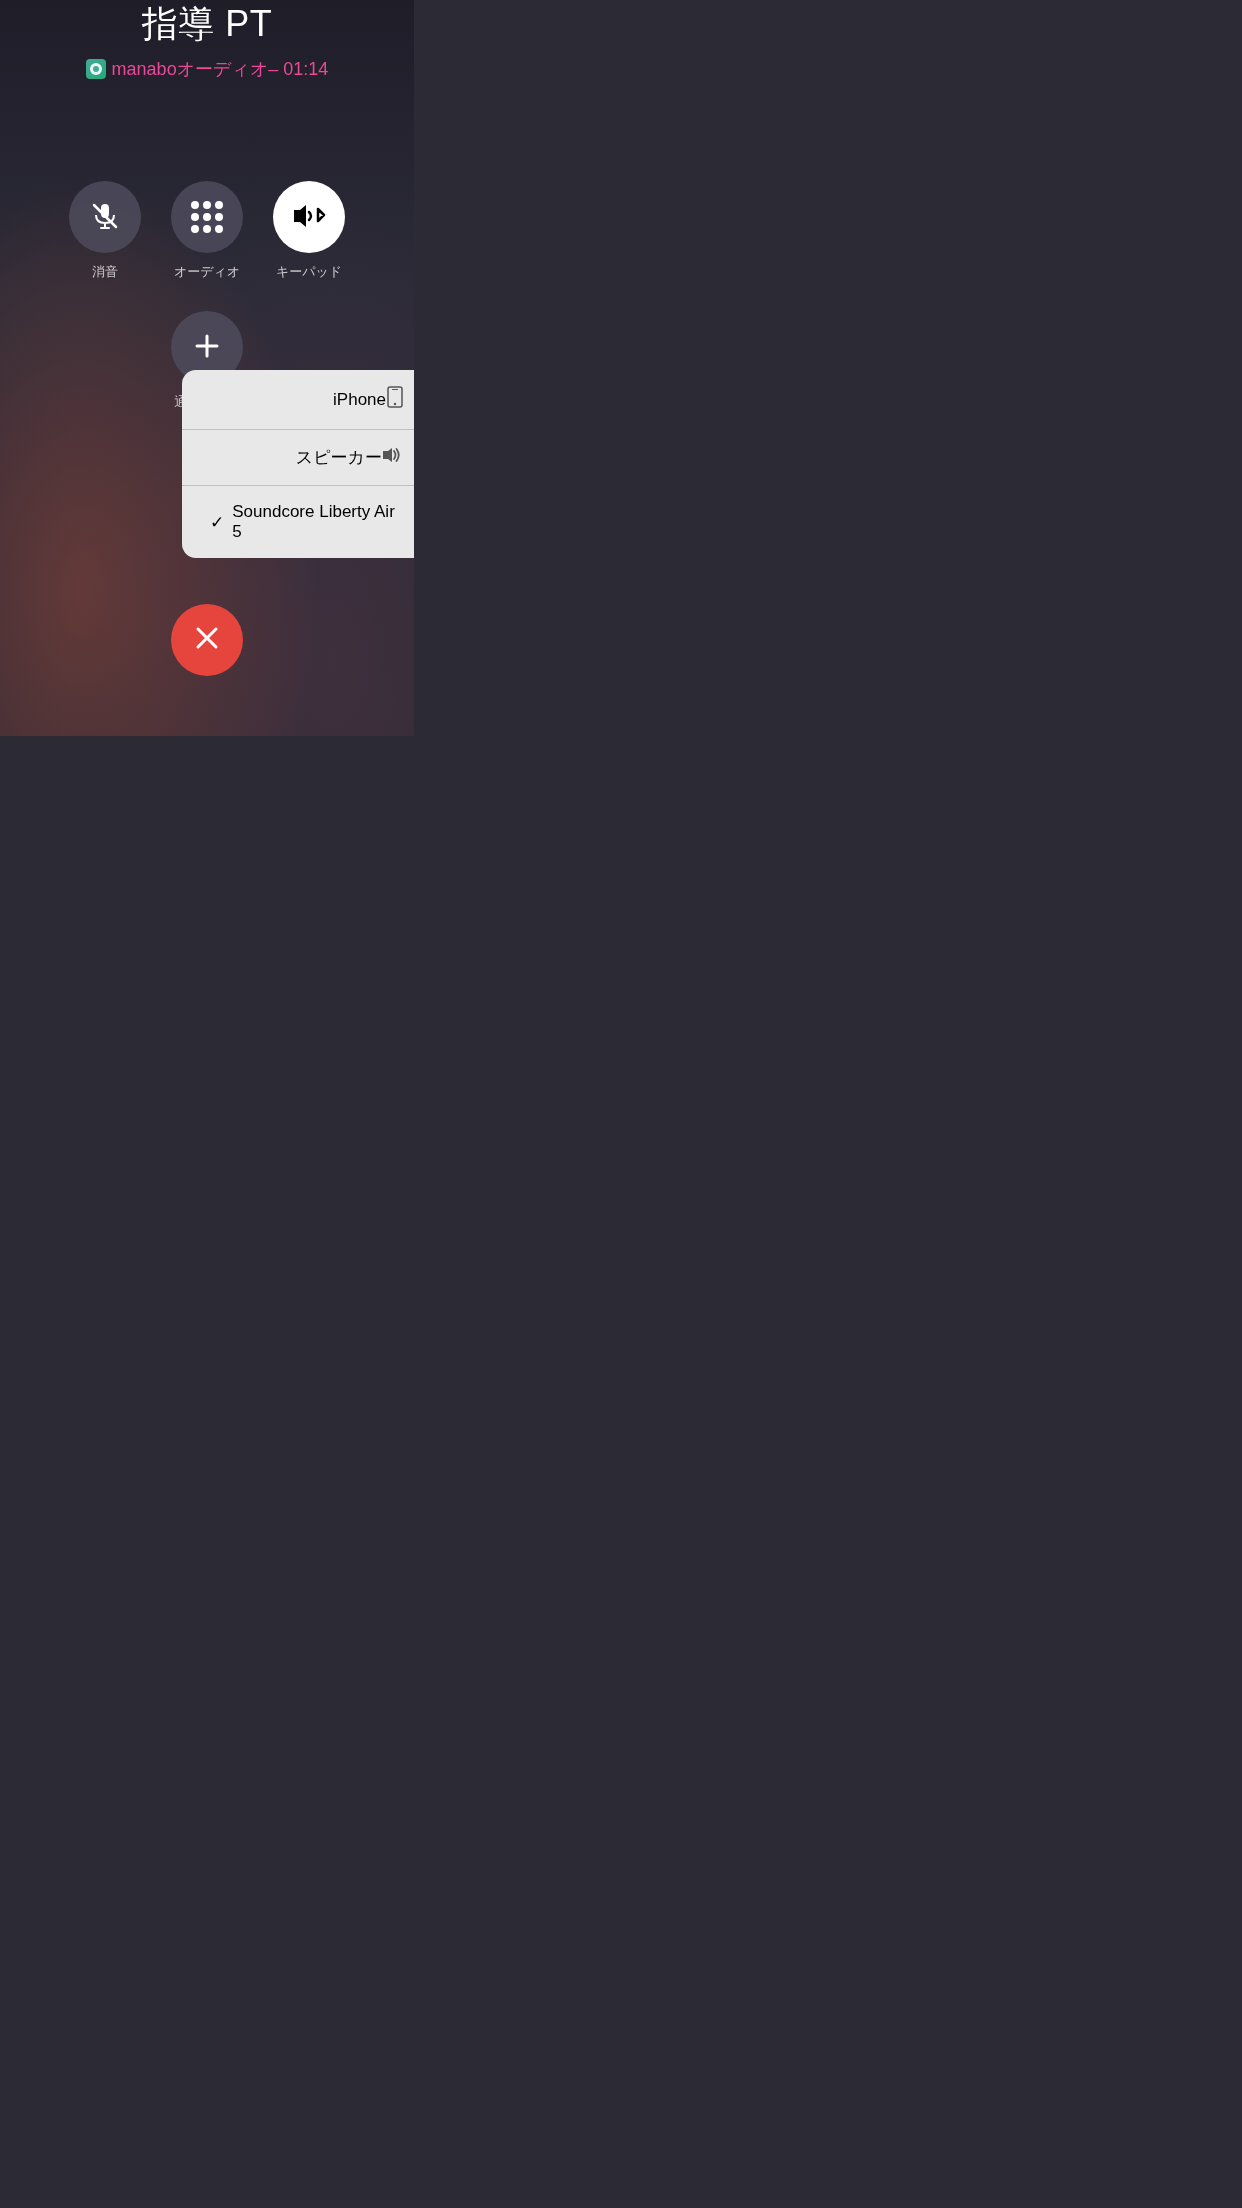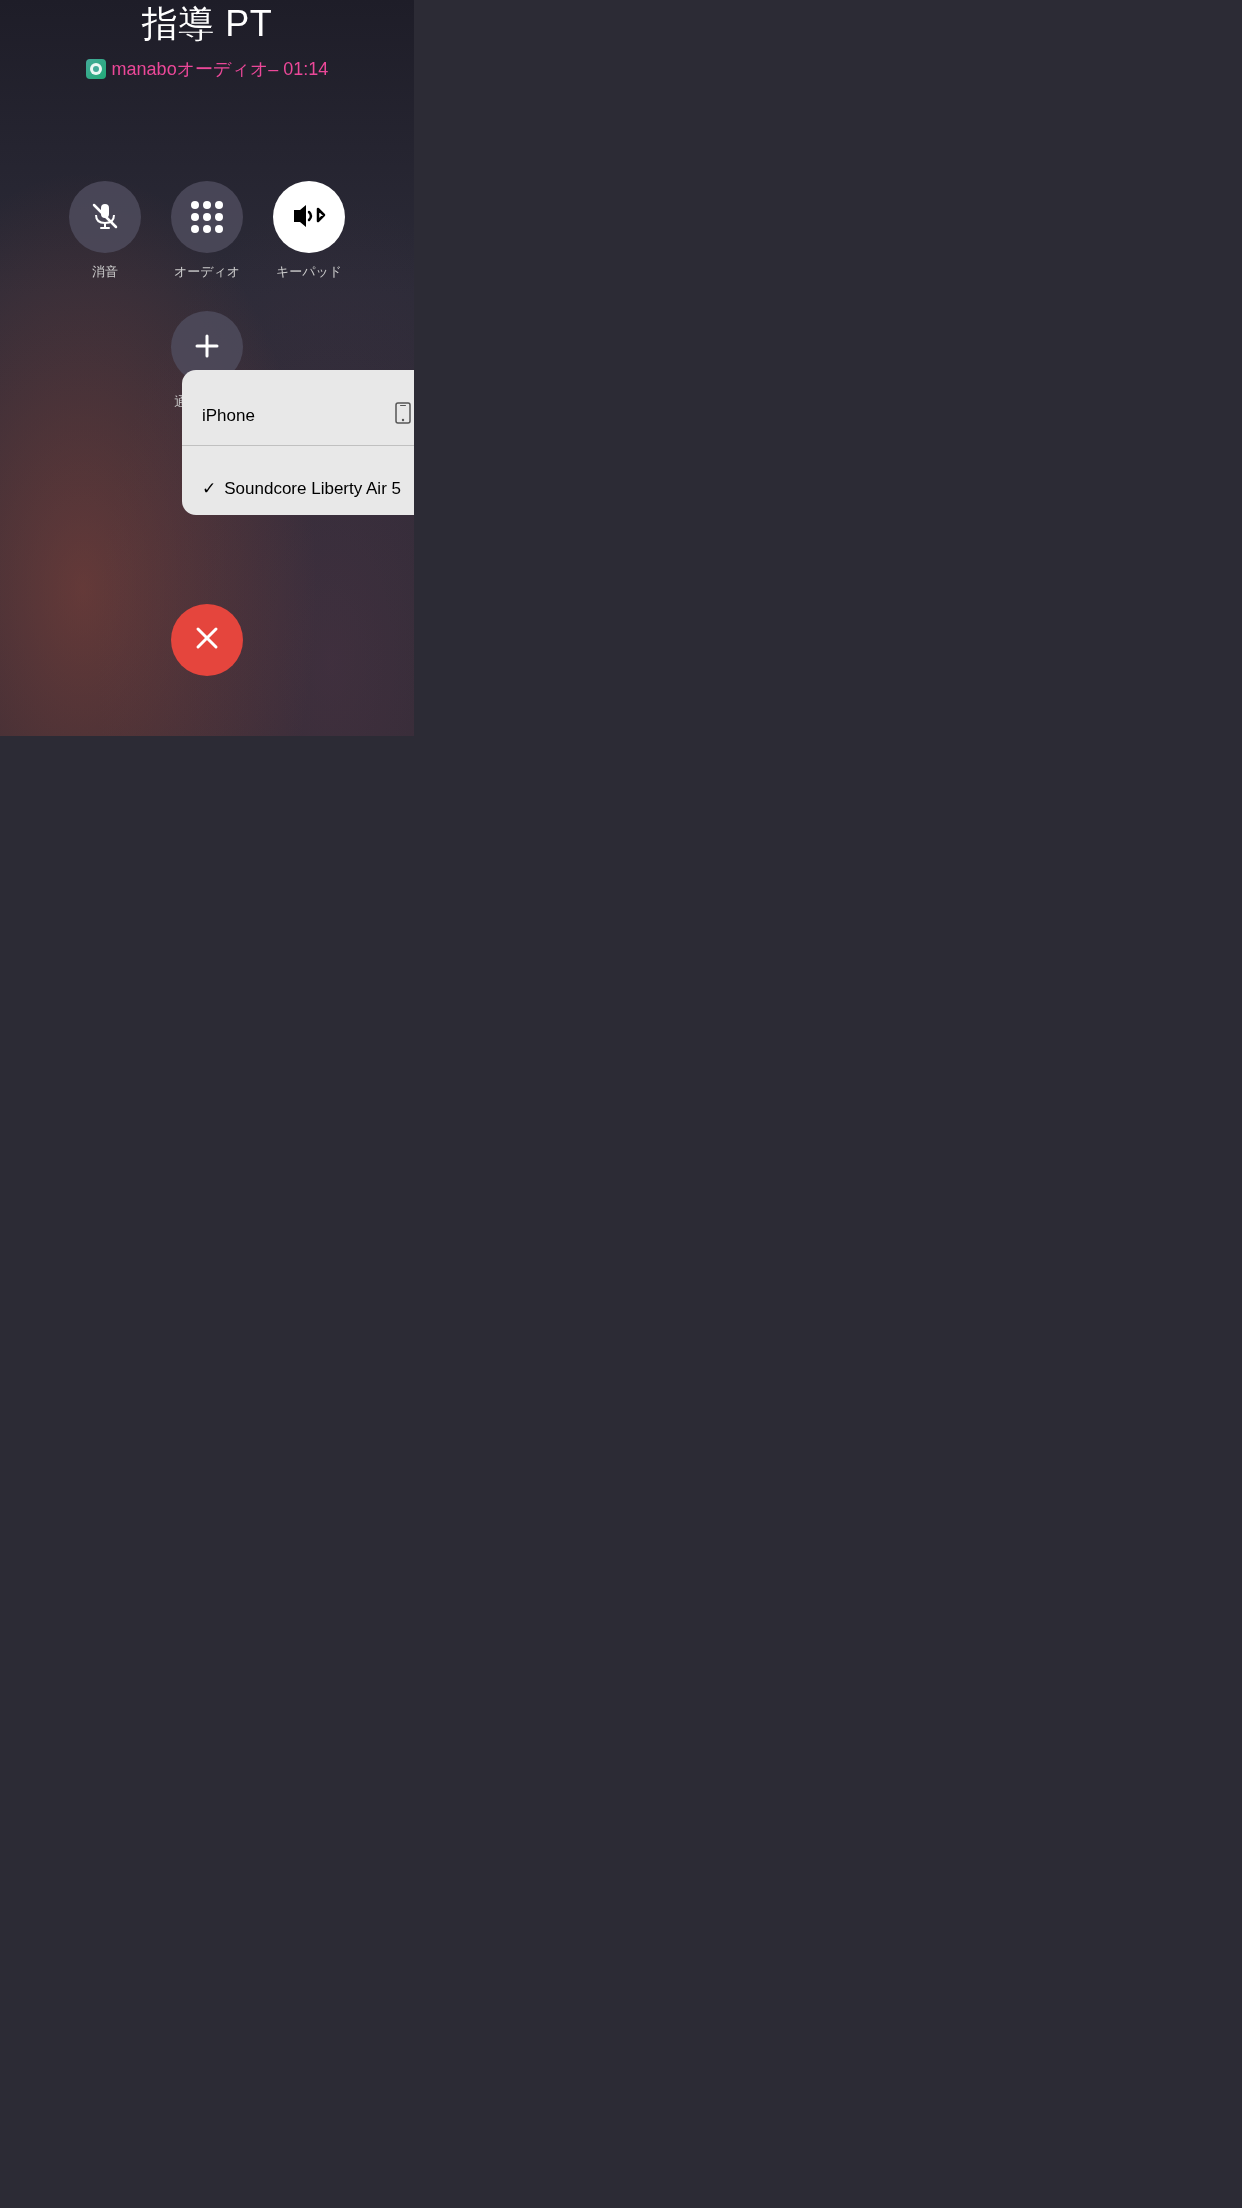--- a/index.html
+++ b/index.html
@@ -135,27 +135,26 @@
       width: 250px;
       background: #e8e8e8;
       border-radius: 14px;
       overflow: hidden;
       z-index: 10;
     }
 
     .dropdown-item {
       display: flex;
       align-items: center;
-      justify-content: space-between;
-      padding: 16px 20px;
+      justify-content: flex-end;
+      padding: 16px 28px;
       font-size: 17px;
       color: #000000;
       cursor: pointer;
       border-bottom: 0.5px solid #c0c0c0;
-      margin-top: 16px;
     }
 
     .dropdown-item:last-child {
       border-bottom: none;
     }
 
     .dropdown-item.selected {
       
     }
 
@@ -305,20 +304,30 @@
       <span>iPhone</span>
       <span class="device-icon">
         <svg width="18" height="22" viewBox="0 0 18 22" fill="#555">
           <rect x="2" y="1" width="14" height="20" rx="2" ry="2" fill="none" stroke="#555" stroke-width="1.5"></rect>
           <circle cx="9" cy="18" r="1.2" fill="#555"></circle>
           <rect x="6" y="3" width="6" height="1" rx="0.5" fill="#555"></rect>
         </svg>
       </span>
     </div>
 
+    <div class="dropdown-item">
+      <span>スピーカー</span>
+      <span class="device-icon">
+        <svg width="22" height="18" viewBox="0 0 22 18" fill="#555">
+          <polygon points="1,5 6,5 10,2 10,16 6,13 1,13" fill="#555"></polygon>
+          <path d="M12 5 Q15 9 12 13" stroke="#555" stroke-width="1.8" fill="none" stroke-linecap="round"></path>
+          <path d="M14.5 3 Q19 9 14.5 15" stroke="#555" stroke-width="1.8" fill="none" stroke-linecap="round"></path>
+        </svg>
+      </span>
+    </div>
 
     <div class="dropdown-item selected">
       <div class="dropdown-item-label">
         <span class="check-mark">✓</span>
         <span>Soundcore Liberty Air 5</span>
       </div>
     </div>
 
   </div>
 

